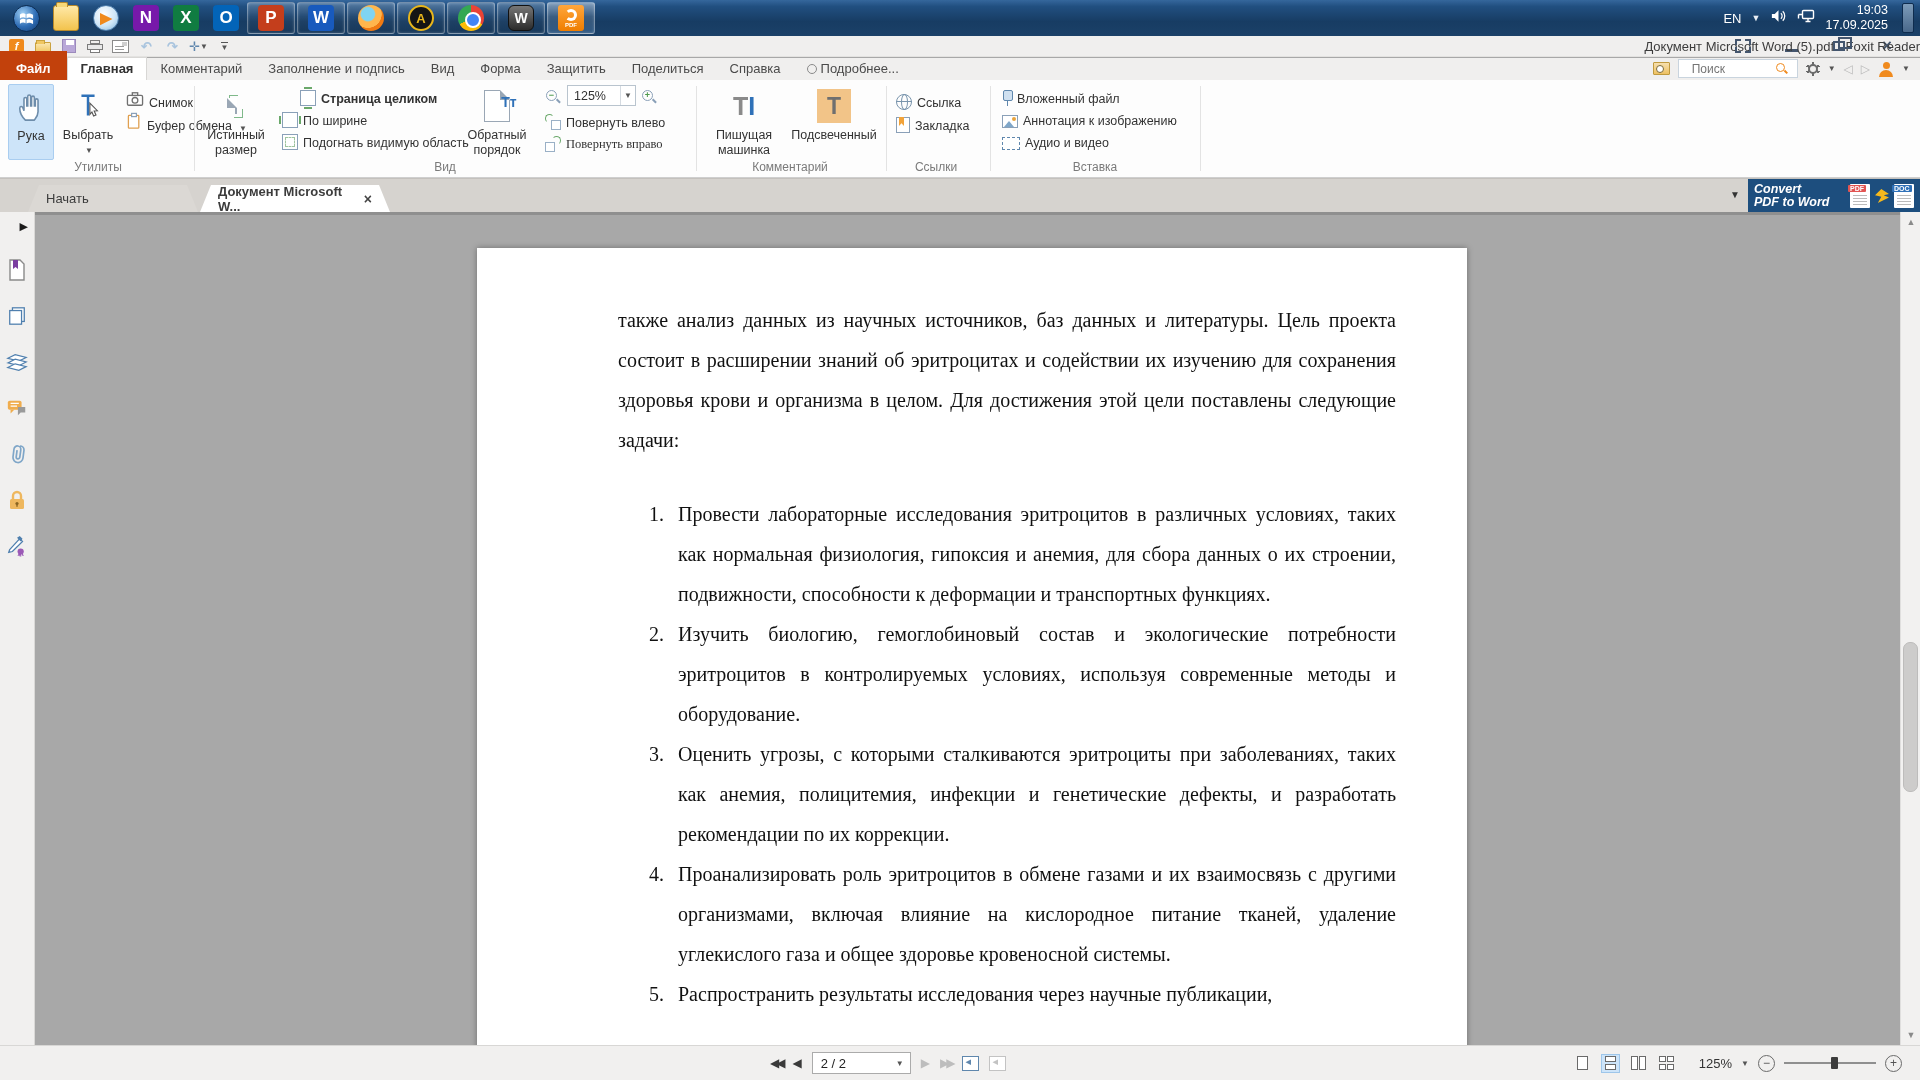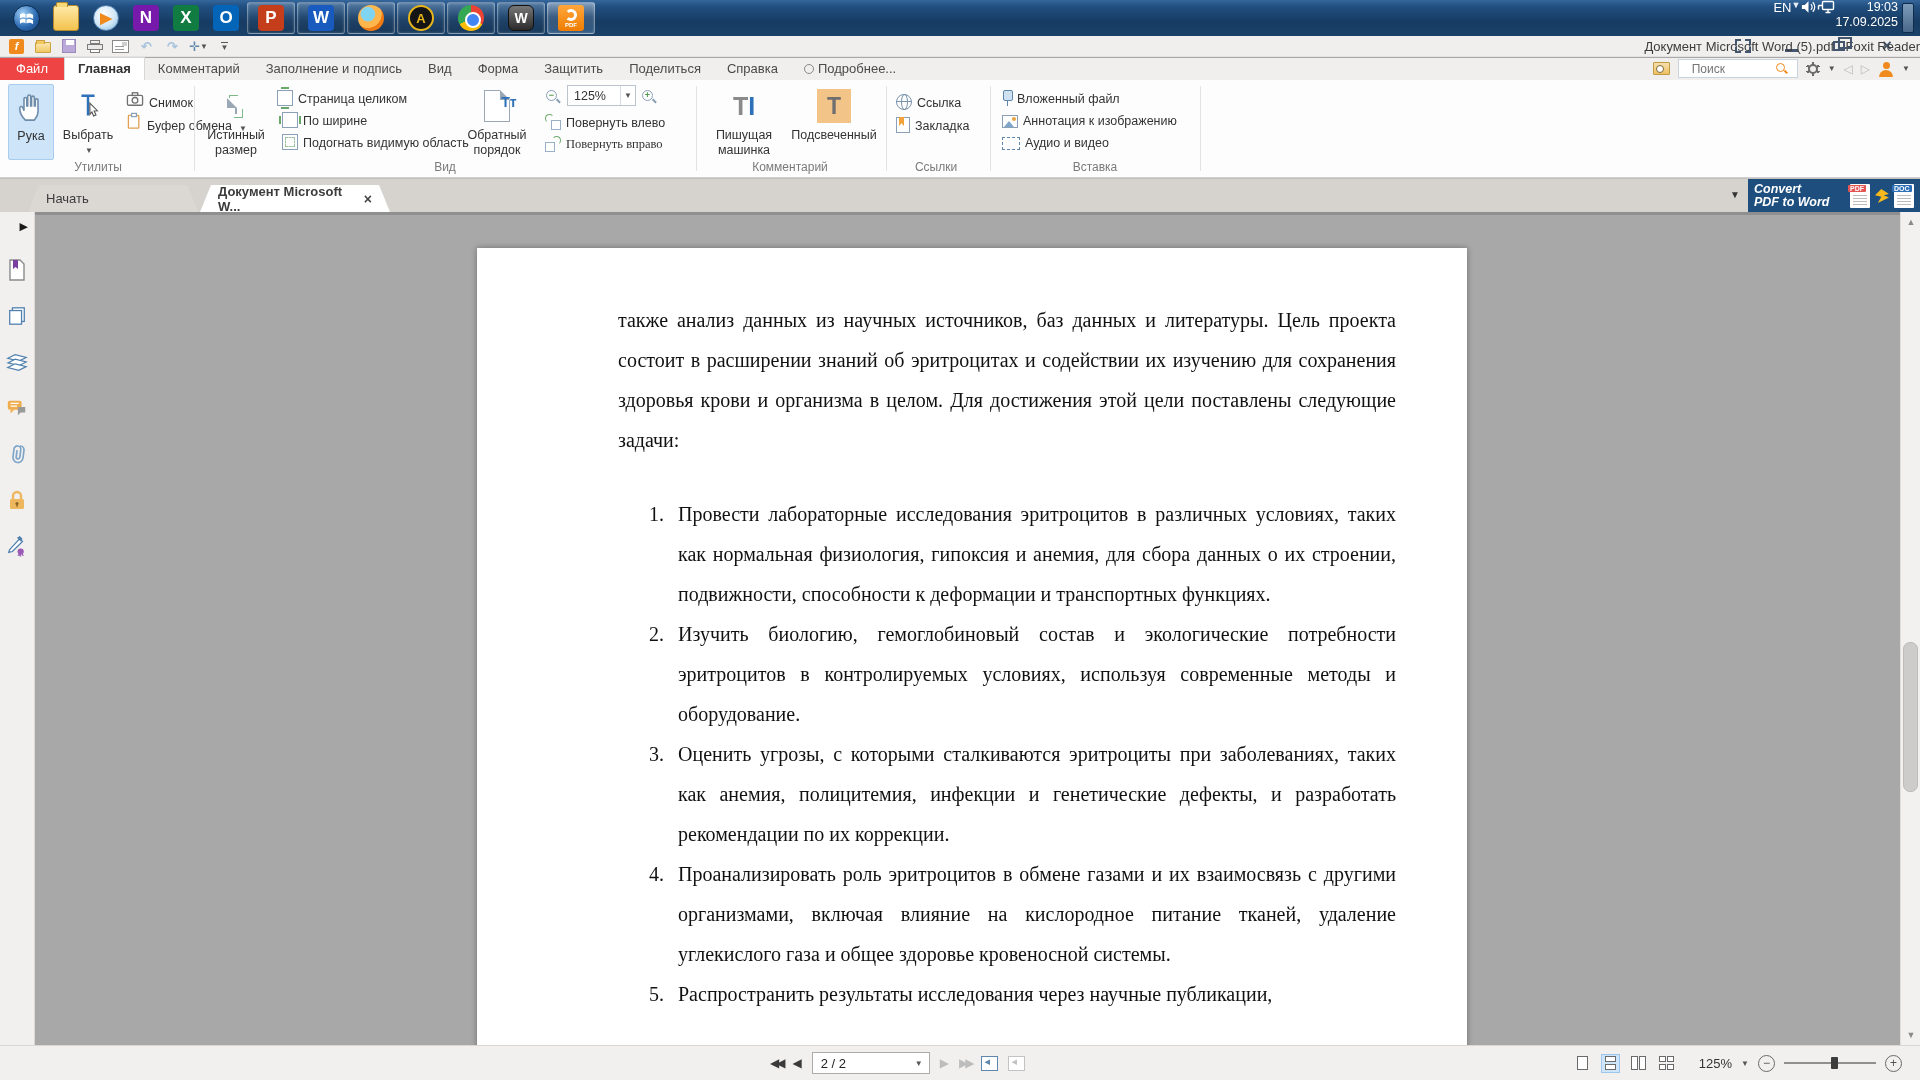--- a/index.html
+++ b/index.html
@@ -19,21 +19,21 @@
   .ic-explorer { background:linear-gradient(#ffe9a8, #f3c34d); border:1px solid #b98a2a; border-radius:3px; }
   .ic-explorer .ftab { position:absolute; top:-4px; left:2px; width:12px; height:5px; background:#f7d877; border:1px solid #b98a2a; border-bottom:none; border-radius:2px 2px 0 0; }
   .ic-wmp { background:radial-gradient(circle at 40% 35%, #ffffff, #cfe6f7 55%, #7fb3dc); border-radius:50%; border:1px solid #4f7fae; color:#f08a1d; font-size:15px; }
   .ic-firefox { border-radius:50%; background:radial-gradient(circle at 38% 35%, #7fd4f2 0 28%, #ffb64d 34% 58%, #f07a12 60% 85%, #c2490a); }
   .ic-aimp { border-radius:50%; background:#151515; border:2px solid #e8b61c; color:#e8b61c; font-size:13px; }
   .ic-chrome { border-radius:50%; background:conic-gradient(#ea4335 0 120deg, #fbbc05 120deg 240deg, #34a853 240deg 360deg); position:relative; }
   .ic-chrome::after { content:""; position:absolute; left:7px; top:7px; width:12px; height:12px; border-radius:50%; background:#4285f4; border:2.5px solid #fff; }
   .ic-wm { background:linear-gradient(#777, #2b2b2b); border-radius:6px; border:1px solid #111; font-size:14px; }
   .ic-foxit { background:linear-gradient(#ffa63c, #ef7d00); border-radius:3px; flex-direction:column; font-size:6px; line-height:6px; }
   .ic-foxit .swoosh { width:12px; height:12px; border:3px solid #fff; border-left-color:transparent; border-radius:50%; margin-bottom:1px; }
-  .tb-right { margin-left:auto; display:flex; align-items:flex-start; color:#fff; padding-right:4px; height:100%; }
+  .tb-right { margin-left:auto; display:flex; align-items:center; gap:10px; color:#fff; padding-right:4px; height:100%; }
   .tb-lang { font-size:13px; }
   .tb-caret { font-size:9px; color:#e8eef5; }
   .tb-clock { text-align:right; font-size:12.5px; line-height:15px; padding-right:4px; }
   .show-desktop { width:12px; height:30px; margin:3px 2px 3px 0; border:1px solid #0e2c4e; border-radius:2px; background:linear-gradient(#7d9cba,#49688a); }
 
   
   .titlebar { position:absolute; left:0; top:36px; width:1920px; height:21px; background:#f0efee; border-bottom:1px solid #e3e2e0; display:flex; align-items:center; }
   .qat { display:flex; align-items:center; gap:9px; padding-left:8px; }
   .qat .qi { width:17px; height:15px; display:flex; align-items:center; justify-content:center; font-size:13px; }
   .ic-qfoxit { width:15px; height:15px; background:#f08a1d; border-radius:2px; color:#fff; font-style:italic; font-weight:bold; font-size:11px; text-align:center; line-height:15px; }
@@ -53,21 +53,21 @@
   .mini-caret { font-size:8px; color:#555; }
   .qat-custom { display:flex; flex-direction:column; align-items:center; line-height:5px; }
   .qat-custom .bar { width:7px; height:1.5px; background:#555; margin-bottom:2px; }
   .win-title { position:absolute; left:0; right:0; text-align:right; font-size:13px; color:#3c3c3c; pointer-events:none; }
   .win-controls { margin-left:auto; display:flex; align-items:center; gap:26px; padding-right:22px; color:#44566e; }
   .wc { width:22px; height:15px; display:flex; align-items:center; justify-content:center; }
 
   
   .ribbontabs { position:absolute; left:0; top:58px; width:1920px; height:22px; background:#f0efee; display:flex; align-items:flex-end; }
   .rtab { font-size:13px; color:#4a4a4a; padding:3px 13px 4px; white-space:nowrap; }
-  .rtab.file { background:#ef4444; color:#fff; font-weight:normal; padding:3px 16px 4px; }
+  .rtab.file { background:#c2410c; color:#fff; font-weight:bold; padding:10px 16px 4px; }
   .rtab.active { background:#fff; border:1px solid #d8d7d5; border-bottom:none; color:#333; font-weight:bold; }
   .rtab .ring { display:inline-block; width:10px; height:10px; border:1.3px solid #8a8a8a; border-radius:50%; margin-right:4px; vertical-align:-1px; }
   .tabs-right { margin-left:auto; display:flex; align-items:center; gap:8px; padding:0 10px 2px 0; }
   .searchbox { width:120px; height:19px; background:#fff; border:1px solid #c9d4de; display:flex; align-items:center; }
   .searchbox input { border:none; outline:none; width:96px; font-size:12px; padding-left:13px; font-family:"Liberation Sans",sans-serif; color:#333; background:transparent; }
   .mag { width:13px; height:13px; position:relative; }
   .mag::before { content:""; position:absolute; left:1px; top:1px; width:7px; height:7px; border:1.6px solid #f08a1d; border-radius:50%; }
   .mag::after { content:""; position:absolute; left:9px; top:9px; width:4px; height:1.6px; background:#f08a1d; transform:rotate(45deg); }
   .gear { width:14px; height:14px; position:relative; }
   .gear::before { content:""; position:absolute; inset:2px; border:2px solid #6a6a6a; border-radius:50%; }
@@ -164,21 +164,21 @@
   .vscroll { position:absolute; right:0; top:212px; width:20px; height:833px; background:#f2f1f0; border-left:1px solid #e0dfde; }
   .vs-btn { position:absolute; left:0; width:20px; height:20px; display:flex; align-items:center; justify-content:center; font-size:9px; color:#8a8a8a; }
   .vs-thumb { position:absolute; left:2px; width:15px; border-radius:7px; background:#cdcccb; border:1px solid #bdbcbb; }
 
   
   .statusbar { position:absolute; left:0; top:1045px; width:1920px; height:35px; background:#f1f0ef; border-top:1px solid #d8d7d5; }
   .nav-center { position:absolute; left:770px; top:0; height:100%; display:flex; align-items:center; gap:10px; }
   .nv { font-size:12px; color:#3a3a3a; letter-spacing:-3px; }
   .nv.single { letter-spacing:0; }
   .nv.dis { color:#bdbdbd; }
-  .pagebox { width:118px; height:22px; background:#fff; border:1px solid #ababab; display:flex; align-items:center; font-size:13px; color:#222; }
+  .pagebox { width:99px; height:22px; background:#fff; border:1px solid #ababab; display:flex; align-items:center; font-size:13px; color:#222; }
   .pagebox .pval { flex:1; padding-left:8px; }
   .pagebox .pcaret { font-size:8px; color:#555; padding-right:6px; }
   .viewic { width:17px; height:15px; border:1.4px solid #5f87ad; position:relative; background:#fff; }
   .viewic::before { content:"◂"; position:absolute; left:2px; top:-2px; font-size:11px; color:#5f87ad; }
   .viewic.dis { border-color:#c3c3c3; } .viewic.dis::before { color:#c3c3c3; }
   .sb-right { position:absolute; right:18px; top:0; height:100%; display:flex; align-items:center; gap:9px; }
   .lay { width:19px; height:19px; display:flex; align-items:center; justify-content:center; border:1px solid transparent; }
   .lay.sel { background:#cde4f9; border-color:#9ec6ea; }
   .lay .g1 { width:11px; height:14px; border:1.4px solid #6a6a6a; background:#fff; }
   .lay .g2 { width:11px; height:14px; display:flex; flex-direction:column; gap:1.5px; }
@@ -406,21 +406,21 @@
   </div>
   <div class="rgroup-label" style="left:8px; width:180px;">Утилиты</div>
   <div class="rsep" style="left:194px;"></div>
 
   <div class="bigbtn" style="left:200px; width:72px;">
     <span class="bicon">
         <span class="corner-brackets"><span class="pageicon"></span></span>
       </span>
     <span>Истинный размер</span>
   </div>
-  <div class="smallbtn" style="left:277px; top:4px;">
+  <div class="smallbtn" style="left:300px; top:4px;font-weight:bold;">
     <span class="sicon green"></span>
     <span>Страница целиком</span>
   </div>
   <div class="smallbtn" style="left:282px; top:26px;">
     <span class="sicon green" style="transform:rotate(90deg);"></span>
     <span>По ширине</span>
   </div>
   <div class="smallbtn" style="left:282px; top:48px;">
     <span class="sicon garrow"></span>
     <span>Подогнать видимую область</span>

